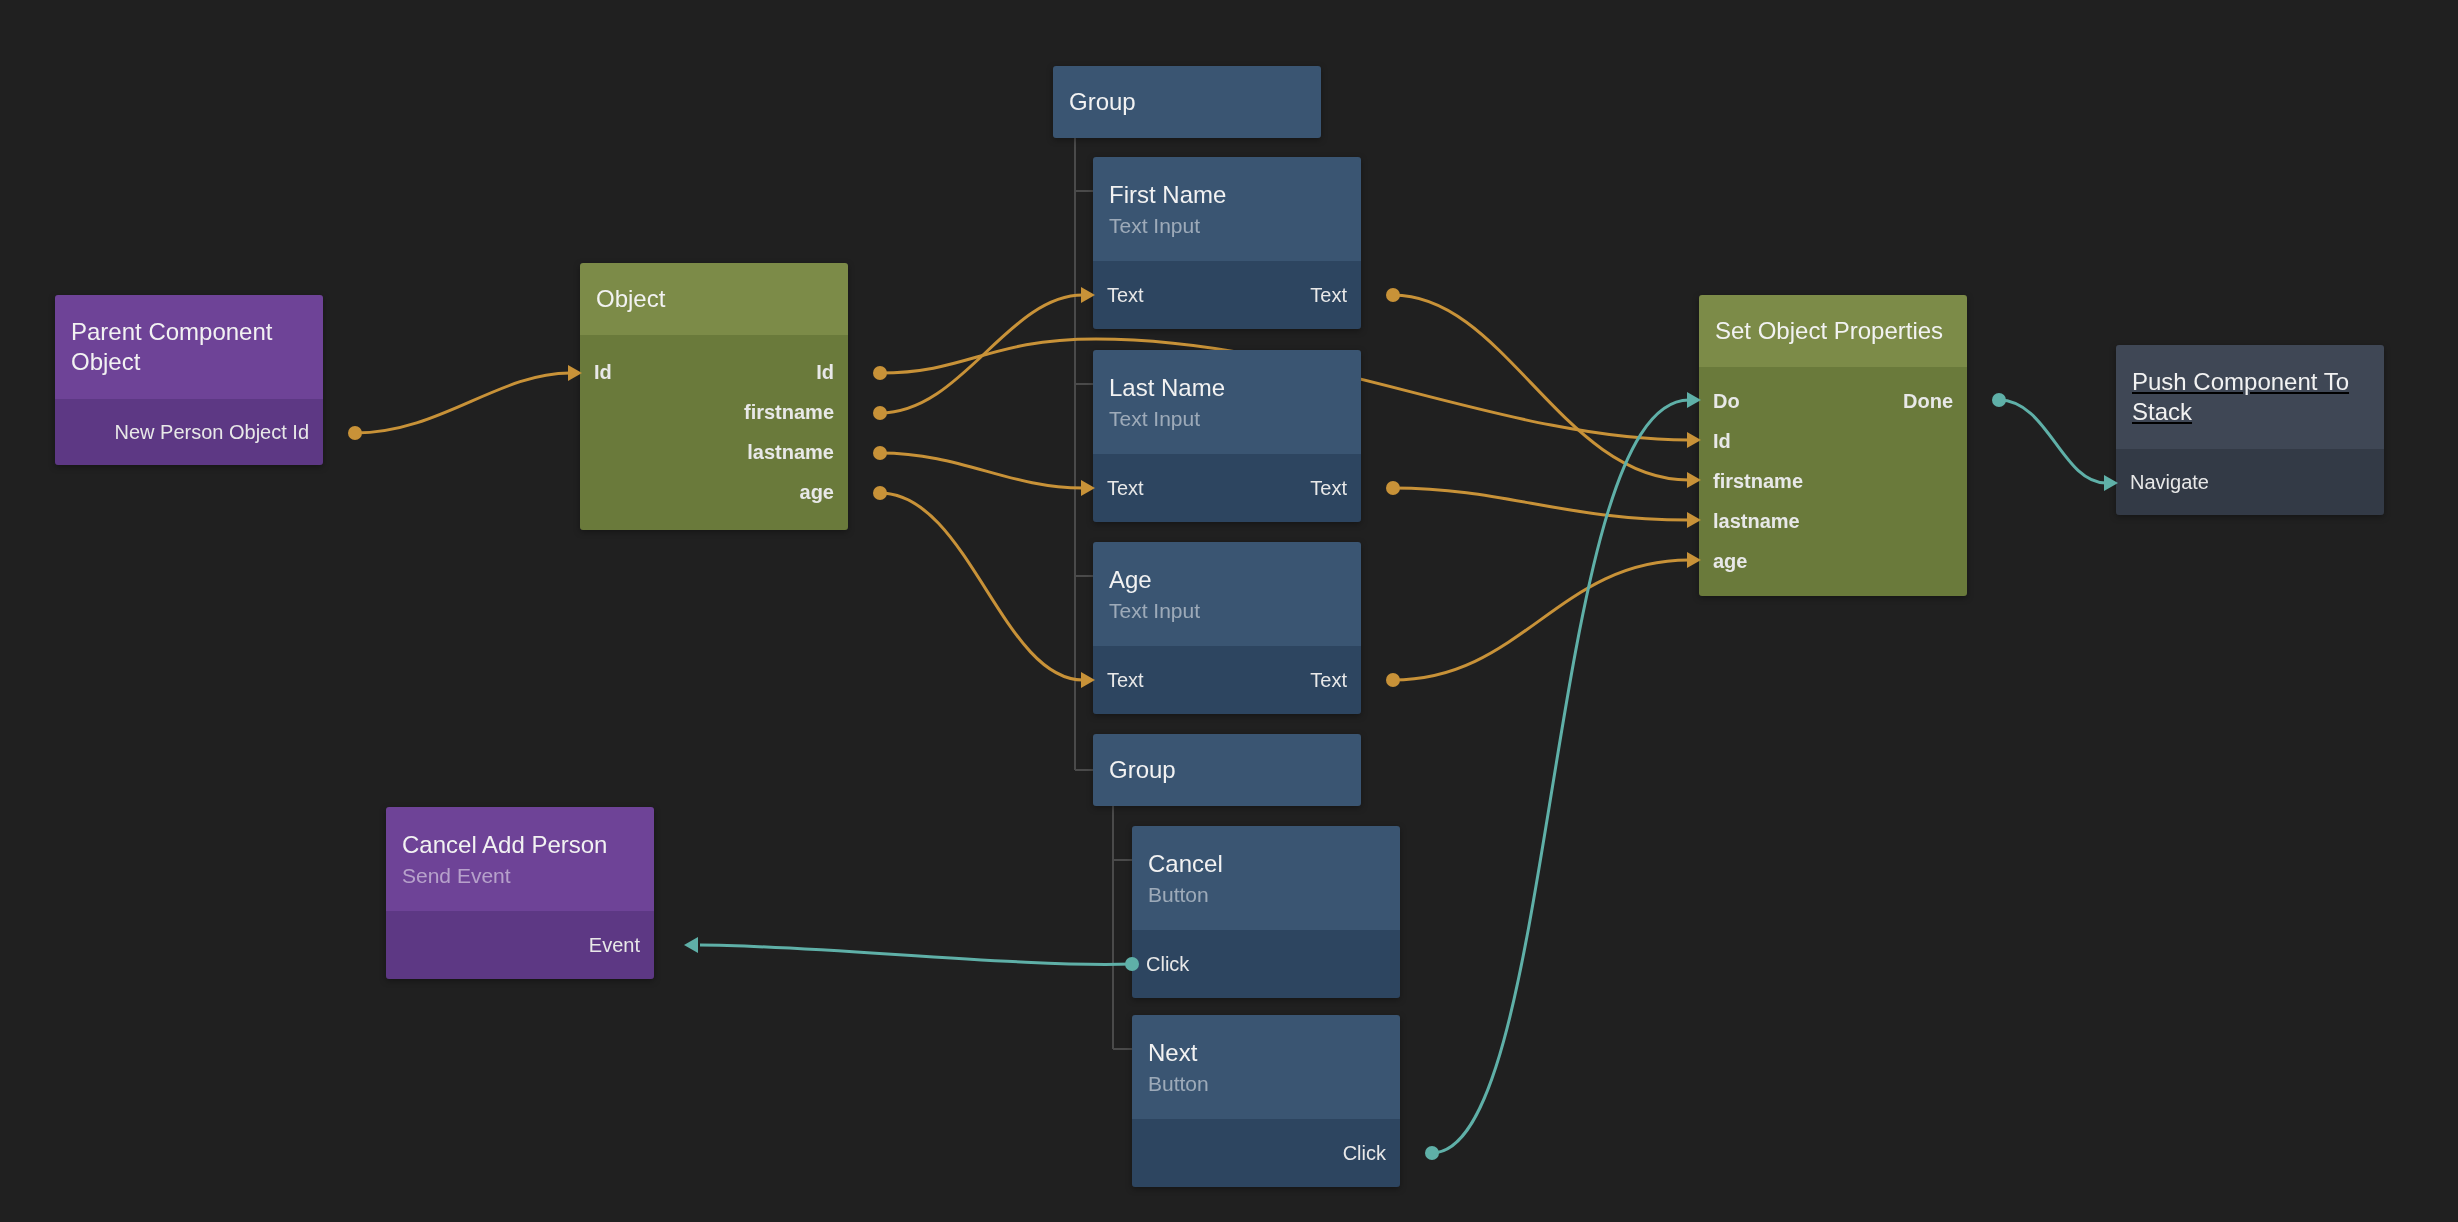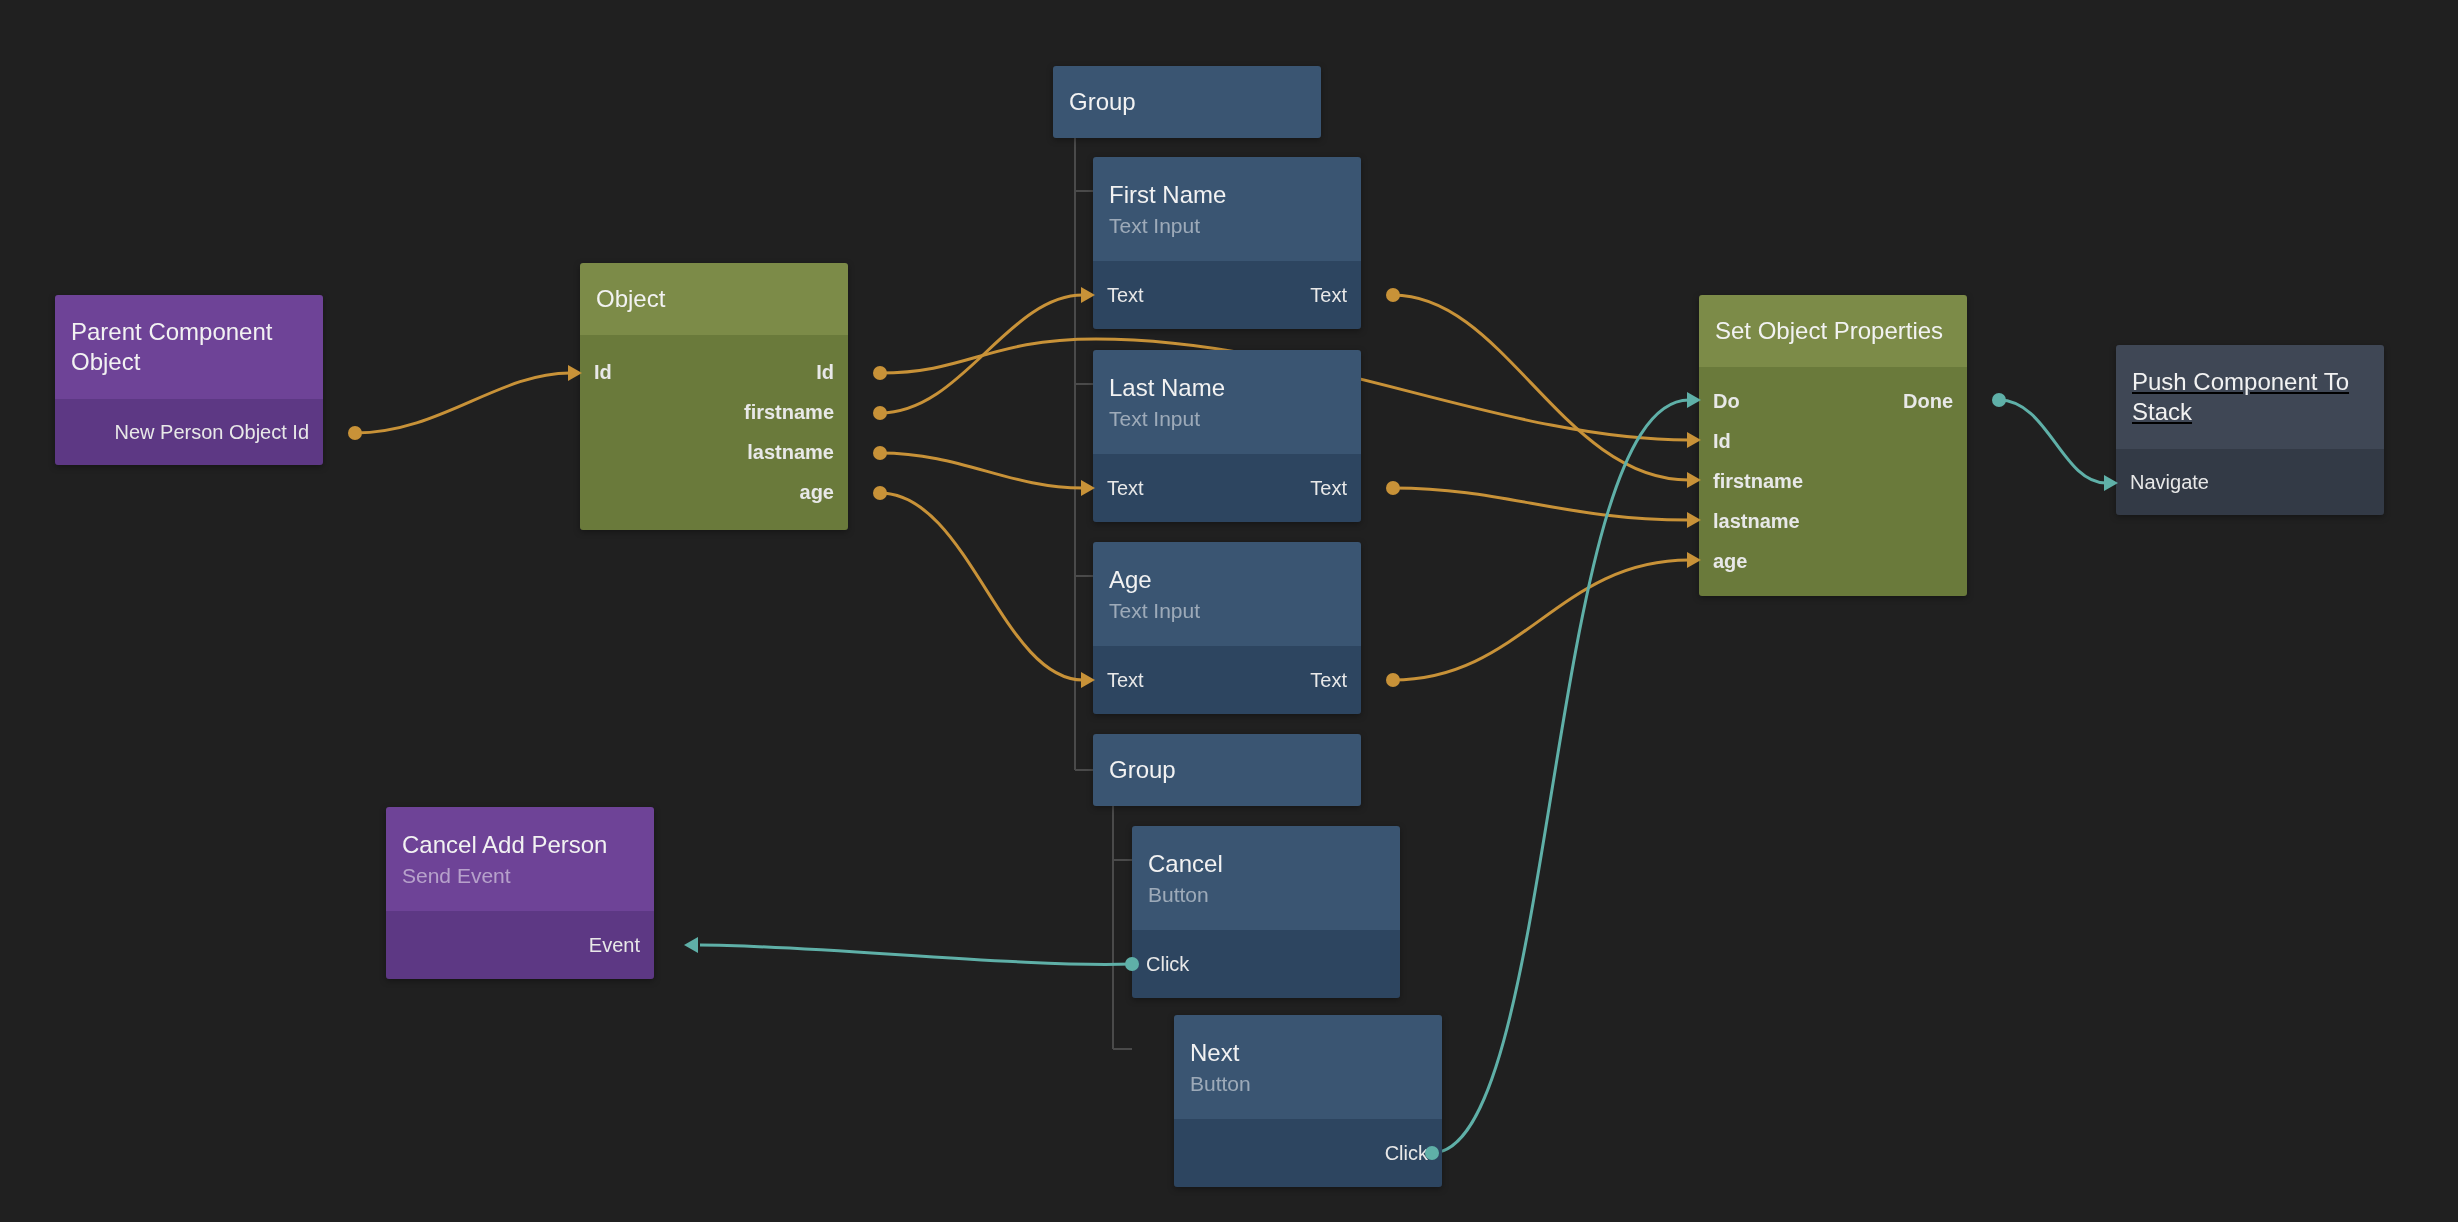--- a/index.html
+++ b/index.html
@@ -182,21 +182,21 @@
       <div class="title">Cancel</div>
       <div class="subtitle">Button</div>
     </div>
     <div class="ports">
       <div class="row left">
         <span>Click</span>
       </div>
     </div>
   </div>
 
-  <div class="node blue" style="left:1174px;top:1015px;height:172px">
+  <div class="node blue" style="left:1132px;top:1015px;height:172px">
     <div class="head h2">
       <div class="title">Next</div>
       <div class="subtitle">Button</div>
     </div>
     <div class="ports">
       <div class="row right">
         <span>Click</span>
       </div>
     </div>
   </div>

